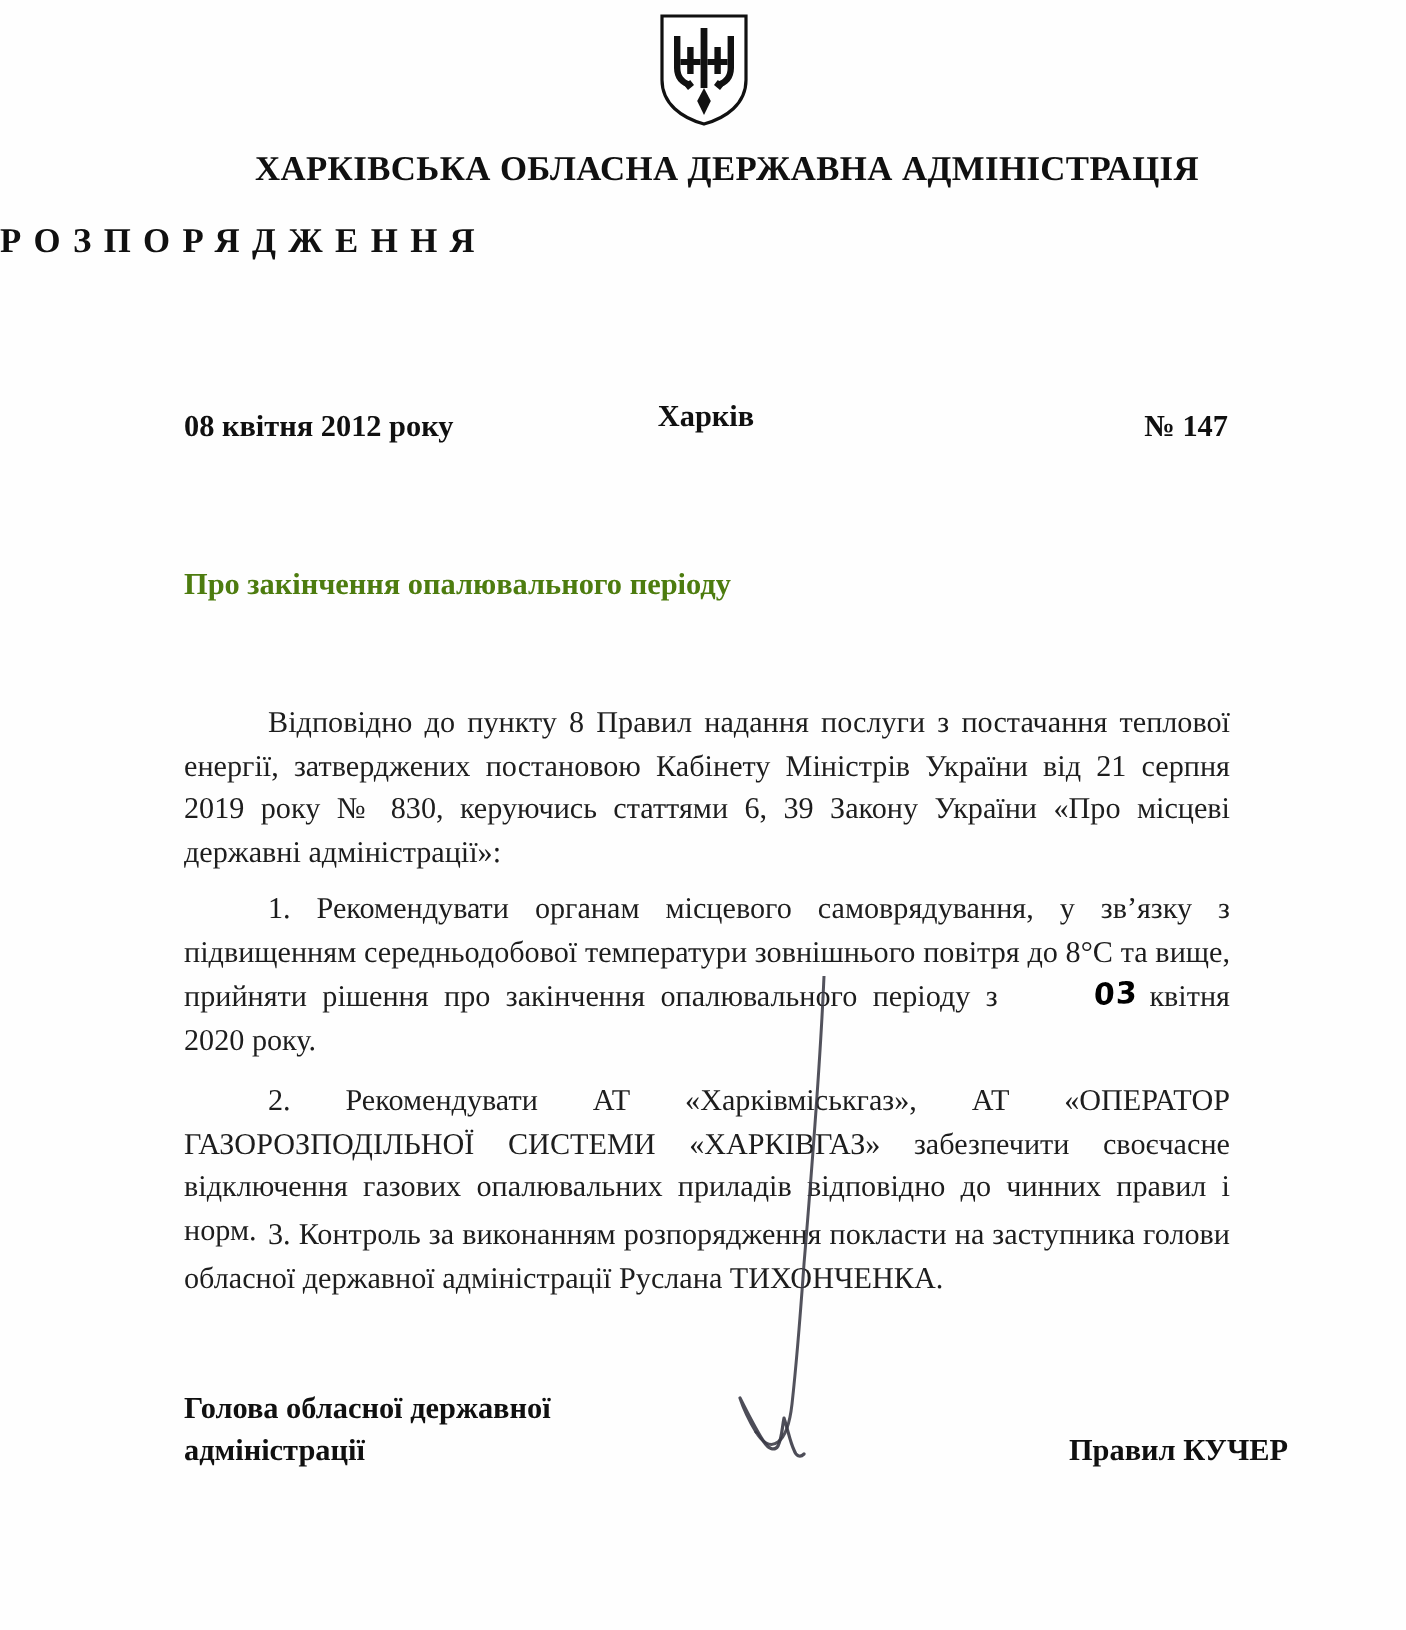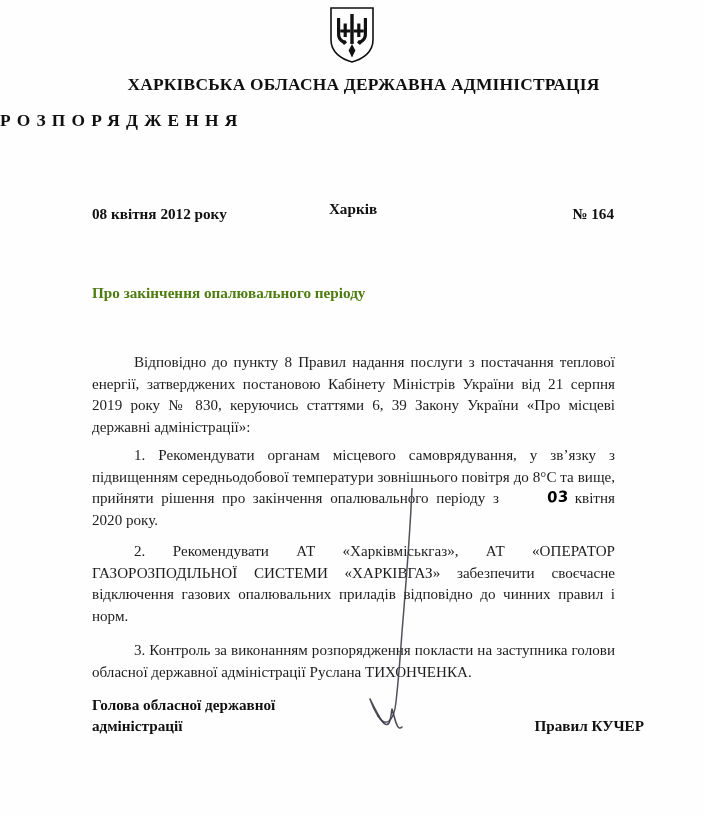--- a/index.html
+++ b/index.html
@@ -116,21 +116,21 @@
   }
   .body-block p {
     margin: 0 0 14px 0;
     text-indent: 42px;
   }
   .body-block p:last-child { margin-bottom: 0; margin-top: 36px; }
 
   #para-intro { top: 316px; }
   #para-item1 { top: 409px; }
   #para-item2 { top: 505px; }
-  #para-item3 { top: 604px; }
+  #para-item3 { top: 572px; }
 
   
   #para-item2 p { word-spacing: 2.1px; }
 
   .handwritten-inline {
     display: inline-block;
     font-family: "DejaVu Sans", sans-serif;
     font-weight: bold;
     font-size: 15px;
     color: #000000;
@@ -206,21 +206,21 @@
     </span>
   </div>
 
   <div class="org-title">ХАРКІВСЬКА ОБЛАСНА ДЕРЖАВНА АДМІНІСТРАЦІЯ</div>
 
   <div class="doc-kind">РОЗПОРЯДЖЕННЯ</div>
 
   <div class="meta-row">
     <span class="meta-date">08 квітня 2012 року</span>
     <span class="meta-city">Харків</span>
-    <span class="meta-number">№ 164</span>
+    <span class="meta-number">№ 147</span>
   </div>
 
   <div class="subject">Про закінчення опалювального періоду</div>
 
   <div class="body-block" id="para-intro">
     <p>Відповідно до пункту 8 Правил надання послуги з постачання теплової енергії, затверджених постановою Кабінету Міністрів України від 21 серпня 2019 року № 830, керуючись статтями 6, 39 Закону України «Про місцеві державні адміністрації»:</p>
   </div>
 
   <div class="body-block" id="para-item1">
     <p><span>1. Рекомендувати органам місцевого самоврядування, у зв’язку з підвищенням середньодобової температури зовнішнього повітря до 8°С та вище, прийняти рішення про закінчення опалювального періоду з</span><span class="handwritten-inline">03</span><span>квітня 2020 року.</span></p>

